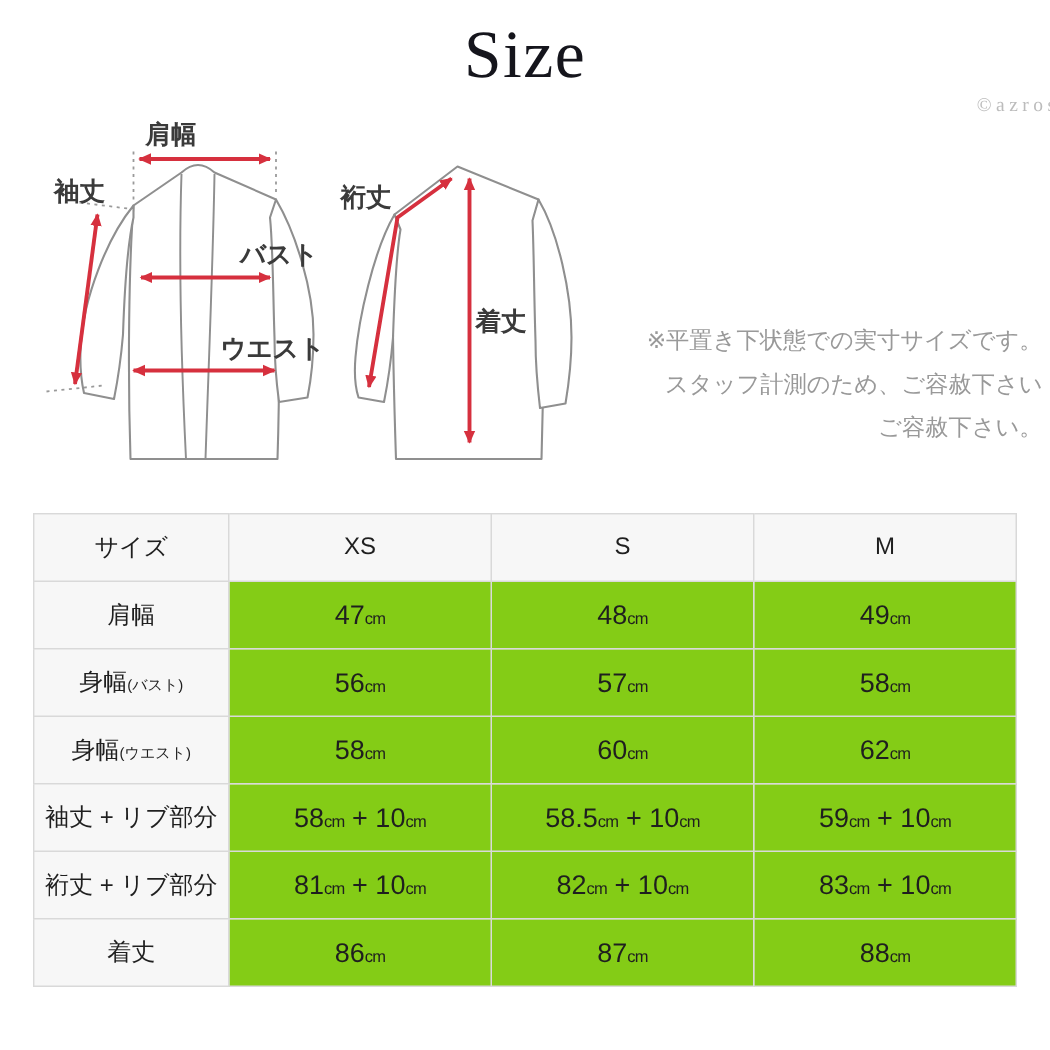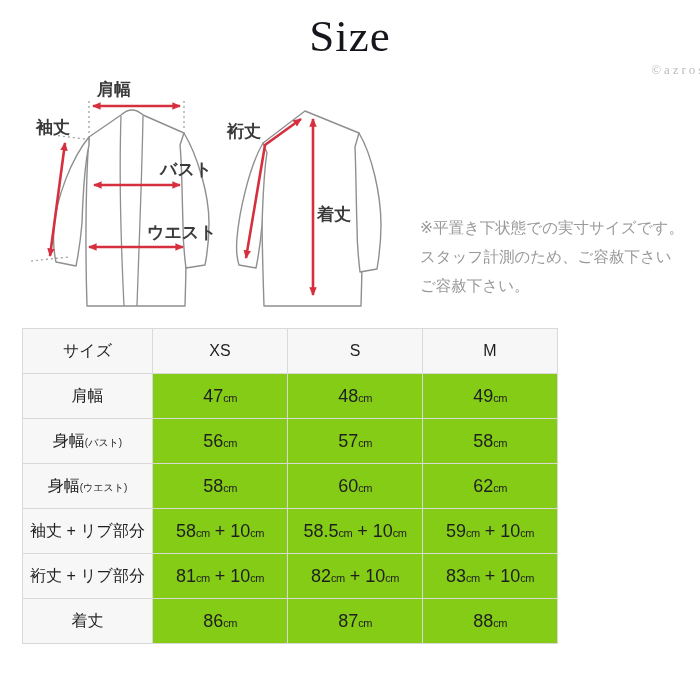--- a/index.html
+++ b/index.html
@@ -16,23 +16,23 @@
   .fig-front{left:25px;}
   .fig-back{left:225px;}
   .coat{fill:#ffffff;stroke:#8f8f8f;stroke-width:1.4;stroke-linejoin:round;}
   .lapel{fill:none;stroke:#8f8f8f;stroke-width:1.3;}
   .arrow{stroke:#d6303e;stroke-width:2.6;fill:none;}
   .guide{stroke:#9a9a9a;stroke-width:1.2;stroke-dasharray:2 3;fill:none;}
   .lbl{font-family:"Liberation Sans","DejaVu Sans",sans-serif;font-size:17px;font-weight:700;fill:#3a3a3a;}
   .ah{fill:#d6303e;}
 
   .note{position:absolute;left:420px;top:213px;width:275px;
-    font-size:15.5px;line-height:29px;color:#999999;}
+    font-size:15.5px;line-height:29px;color:#999999;text-align:right;}
 
-  table.size{position:absolute;left:22px;top:328px;width:536px;border-collapse:collapse;
+  table.size{position:absolute;left:22px;top:342px;width:656px;border-collapse:collapse;
     table-layout:fixed;}
   table.size th,table.size td{border:1px solid #d9d9d9;height:44px;text-align:center;
     vertical-align:middle;padding:0;font-weight:400;}
   table.size col.c0{width:130px;}
   table.size .shade{background:#f7f7f7;}
   table.size td{background:#84cc16;font-size:18px;color:#1f1f1f;}
   table.size th{font-size:16px;color:#1f1f1f;}
   thead th{font-size:17px;}
   .sub{font-size:10px;}
   .u{font-size:11px;letter-spacing:-0.5px;}

